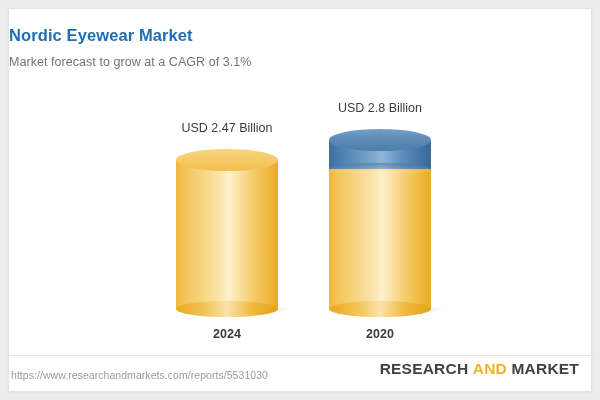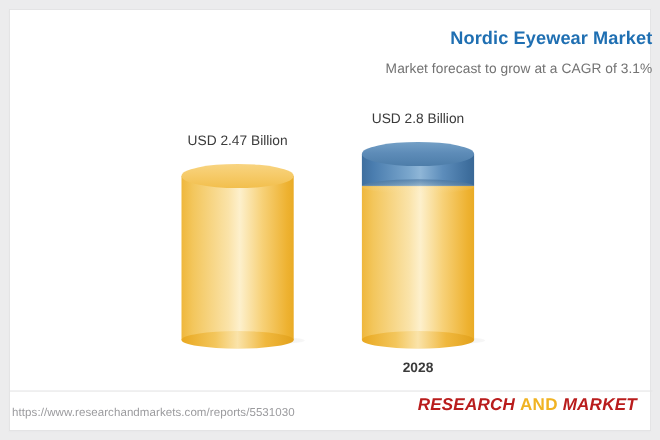--- a/index.html
+++ b/index.html
@@ -26,21 +26,21 @@
     background: #ffffff;
     border: 1px solid #e2e2e3;
     box-shadow: 0 1px 2px rgba(0,0,0,0.06);
   }
 
   
   #header {
     position: absolute;
     left: 0; top: 0;
     width: 584px;
-    text-align: right;
+    text-align: left;
   }
   #chart-title {
     margin-top: 17px;
     font-size: 16.5px;
     font-weight: bold;
     color: #1f6fb2;
     letter-spacing: 0.1px;
   }
   #chart-subtitle {
     margin-top: 10px;
@@ -200,21 +200,21 @@
     top: 5px;
     text-align: right;
   }
   #logo-wordmark {
     font-size: 15.5px;
     font-weight: bold;
     letter-spacing: 0.2px;
     white-space: nowrap;
     line-height: 1.05;
   }
-  .logo-dark { color: #b91c1c; font-style: italic; }
+  .logo-dark { color: #404040; }
   .logo-gold { color: #f0b323; text-align: center; }
   #logo-tagline {
     margin-top: 2px;
     font-size: 7.3px;
     font-weight: bold;
     color: #143a62;
     letter-spacing: 0.28px;
     white-space: nowrap;
   }
 </style>
@@ -223,51 +223,52 @@
 
 <div id="card">
 
   <div id="header">
     <div id="chart-title">Nordic Eyewear Market</div>
     <div id="chart-subtitle">Market forecast to grow at a CAGR of 3.1%</div>
   </div>
 
   <div id="plot">
 
-    <div class="bar-group" style="left:150px; width:114px; height:344px;">
+    <div class="bar-group" style="left:161px; width:114px; height:344px;">
 
       <div class="value-label" style="top:112px;">USD 2.47 Billion</div>
 
       <div class="bar-shadow" style="top:296px;"></div>
 
       <div class="cyl" style="left:6px; top:140px; height:168px;">
         <div class="cyl-body yellow" style="top:11px; height:149px;"></div>
         <div class="cyl-bottom yellow" style="top:152px;"></div>
         <div class="cyl-top yellow" style="top:0px;"></div>
       </div>
 
+      <div class="cat-label" style="top:318px;">2024</div>
     </div>
 
     <div class="bar-group" style="left:314px; width:114px; height:344px;">
 
       <div class="value-label" style="top:92px;">USD 2.8 Billion</div>
 
       <div class="bar-shadow" style="top:296px;"></div>
 
       <div class="cyl" style="left:6px; top:120px; height:188px;">
 
         <div class="cyl-body yellow" style="top:40px; height:140px;"></div>
         <div class="cyl-bottom yellow" style="top:172px;"></div>
 
         <div class="cyl-body blue" style="top:11px; height:29px;"></div>
         <div class="cyl-seam" style="top:34px;"></div>
         <div class="cyl-top blue" style="top:0px;"></div>
       </div>
 
-      <div class="cat-label" style="top:318px;">2028</div>
+      <div class="cat-label" style="top:318px;">2020</div>
     </div>
 
   </div>
 
   <div id="footer-divider"></div>
 
   <div id="footer">
     <div id="footer-url">https://www.researchandmarkets.com/reports/5531030</div>
 
     <div id="logo">

